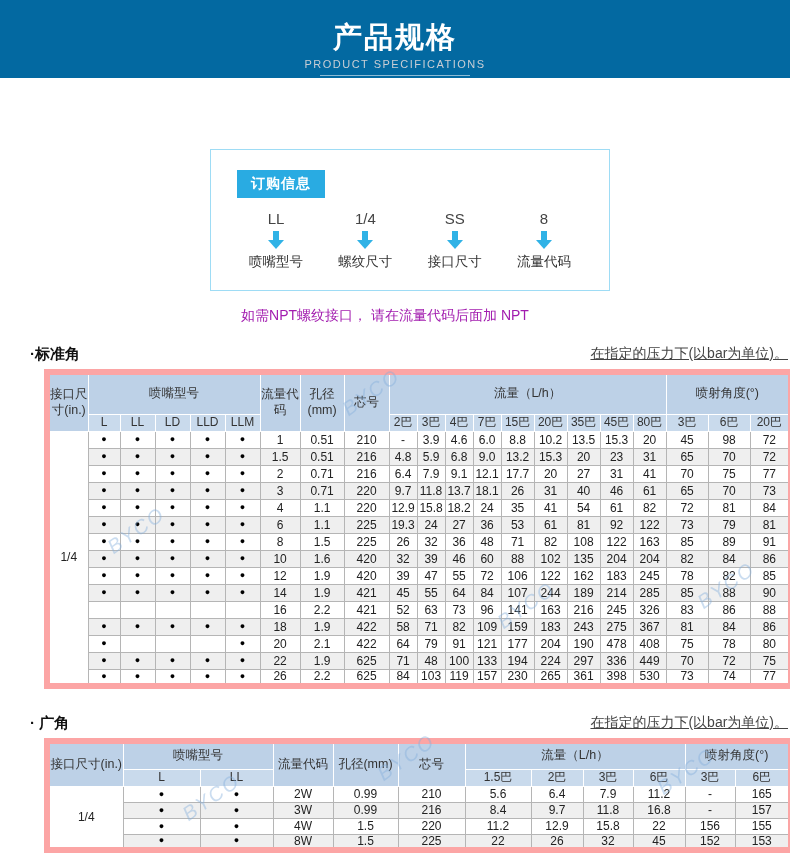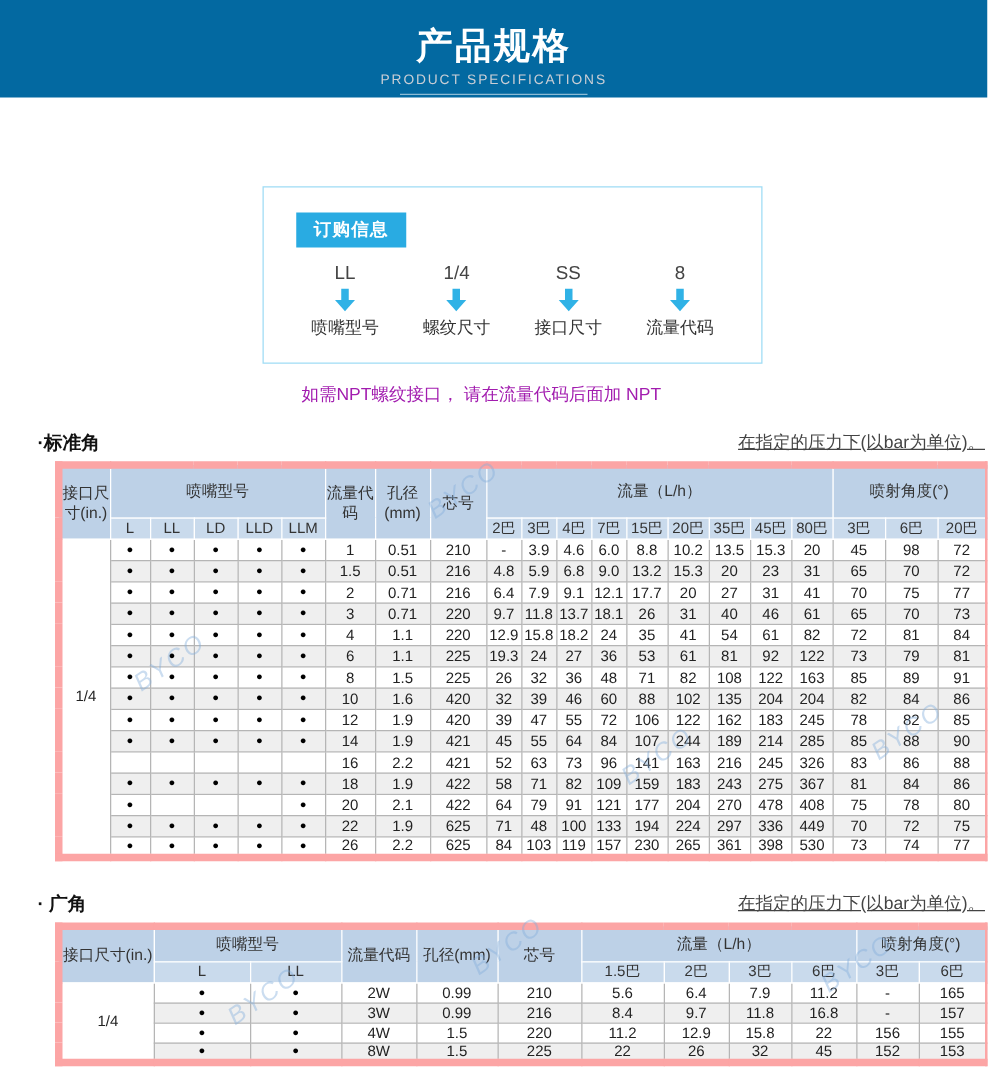--- a/index.html
+++ b/index.html
@@ -424,21 +424,21 @@
             <td class="dot-cell">●</td>
             <td>20</td>
             <td>2.1</td>
             <td>422</td>
             <td>64</td>
             <td>79</td>
             <td>91</td>
             <td>121</td>
             <td>177</td>
             <td>204</td>
-            <td>270</td>
+            <td>190</td>
             <td>478</td>
             <td>408</td>
             <td>75</td>
             <td>78</td>
             <td>80</td>
           </tr>
           <tr>
             <td class="dot-cell">●</td>
             <td class="dot-cell">●</td>
             <td class="dot-cell">●</td>

